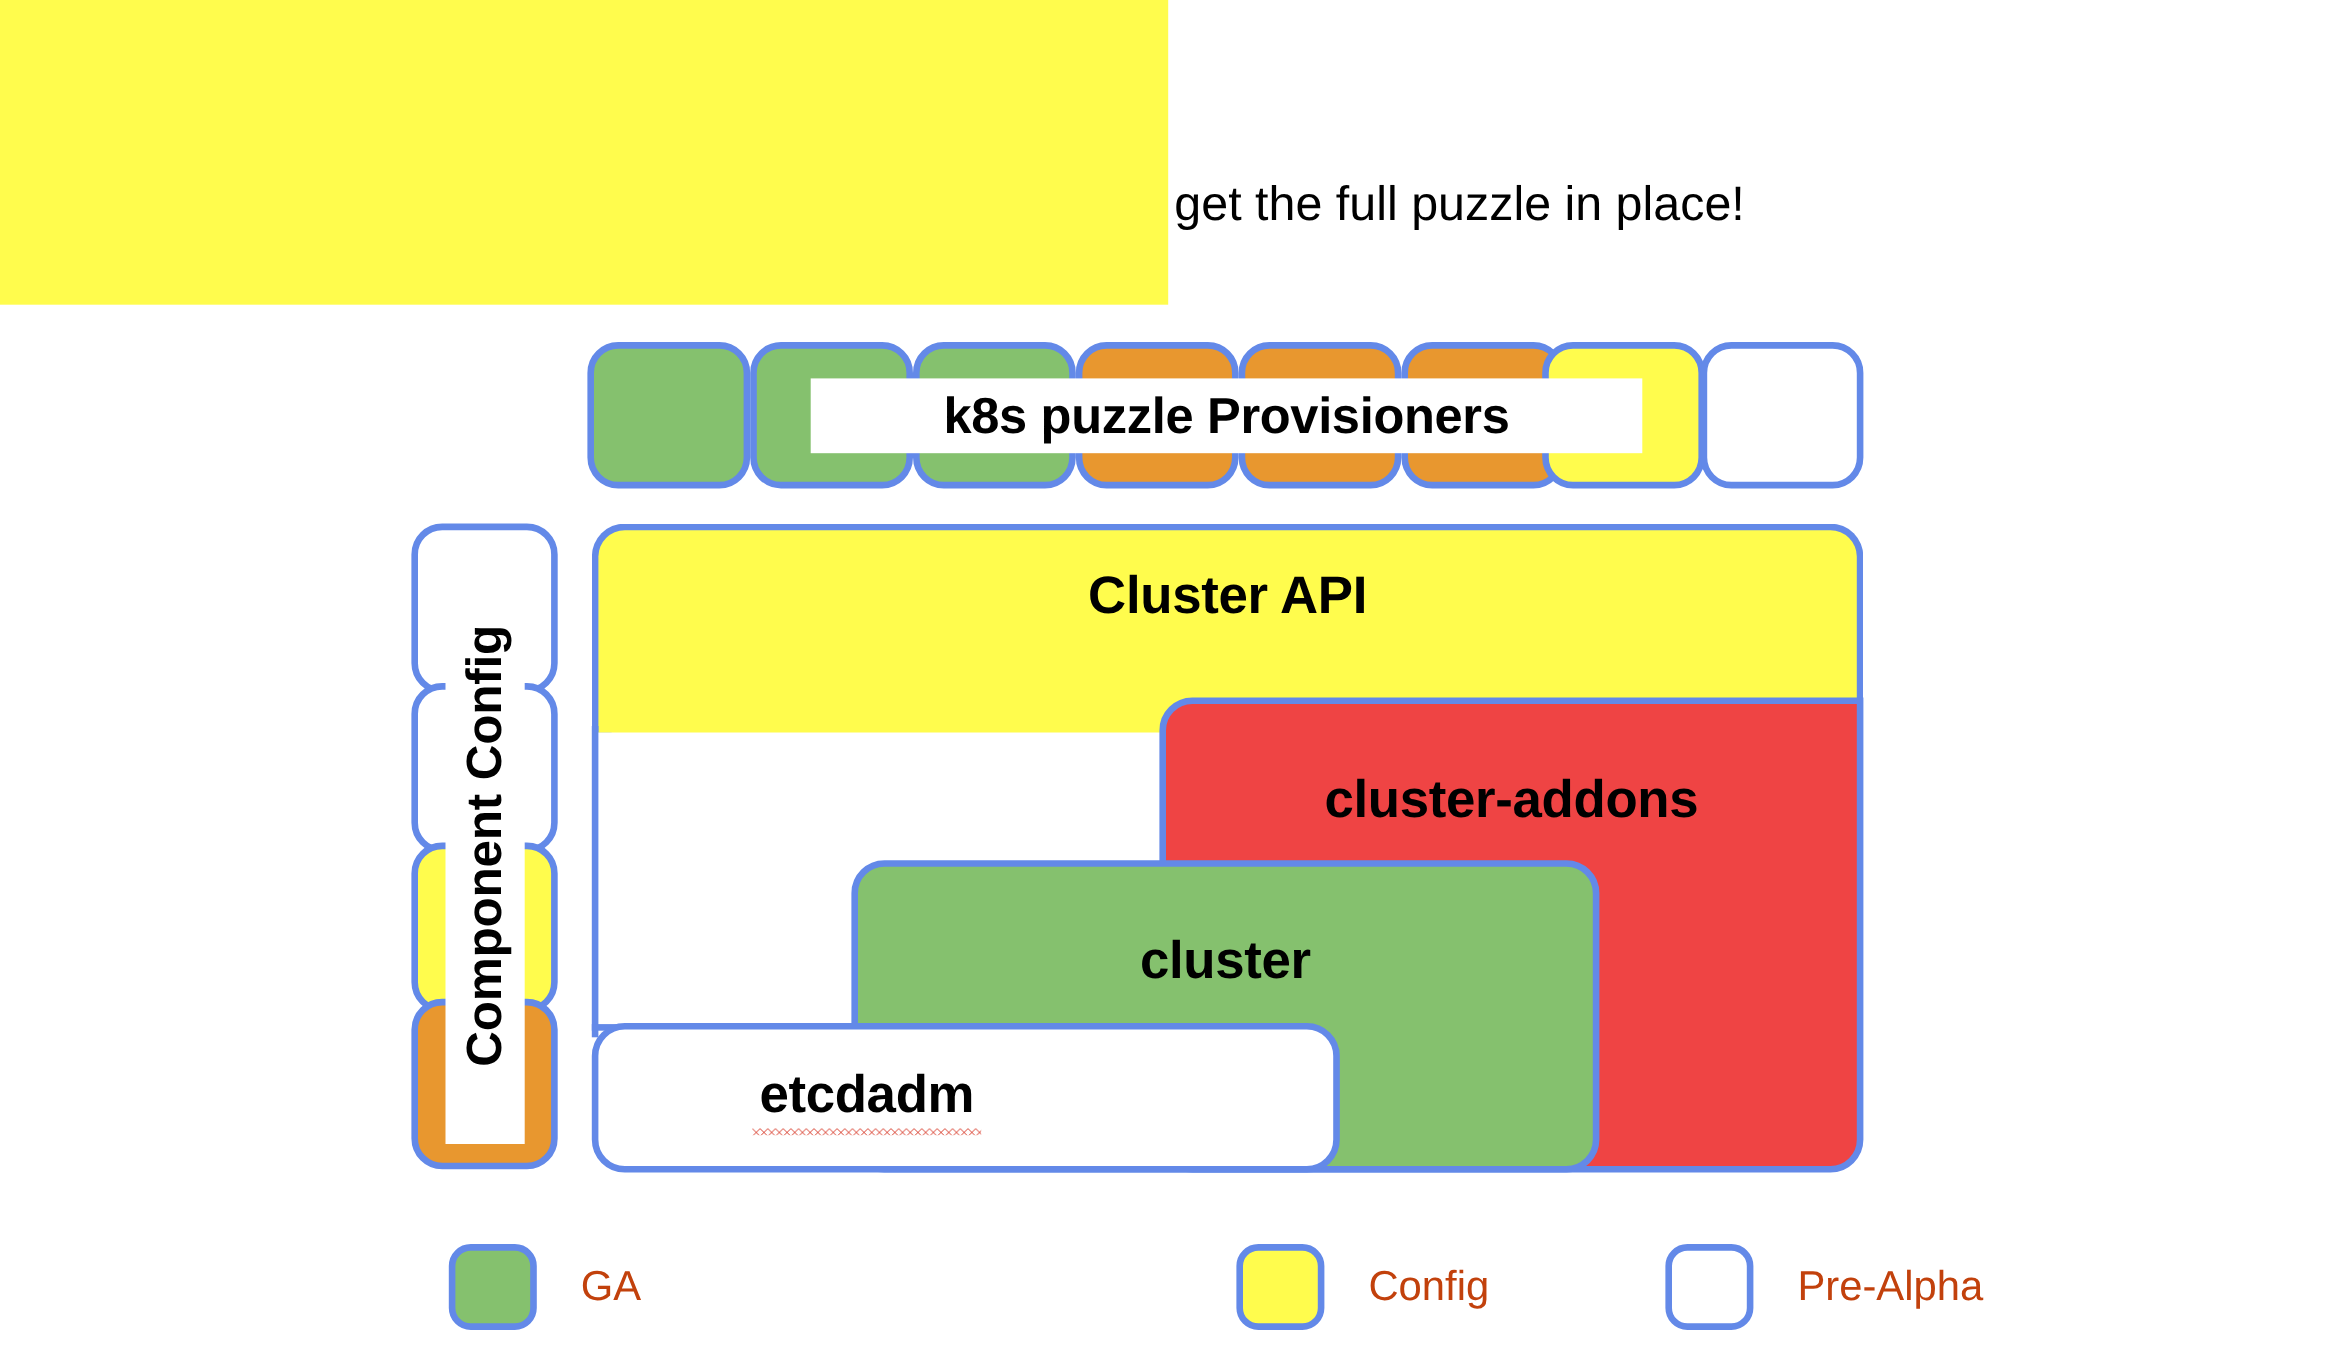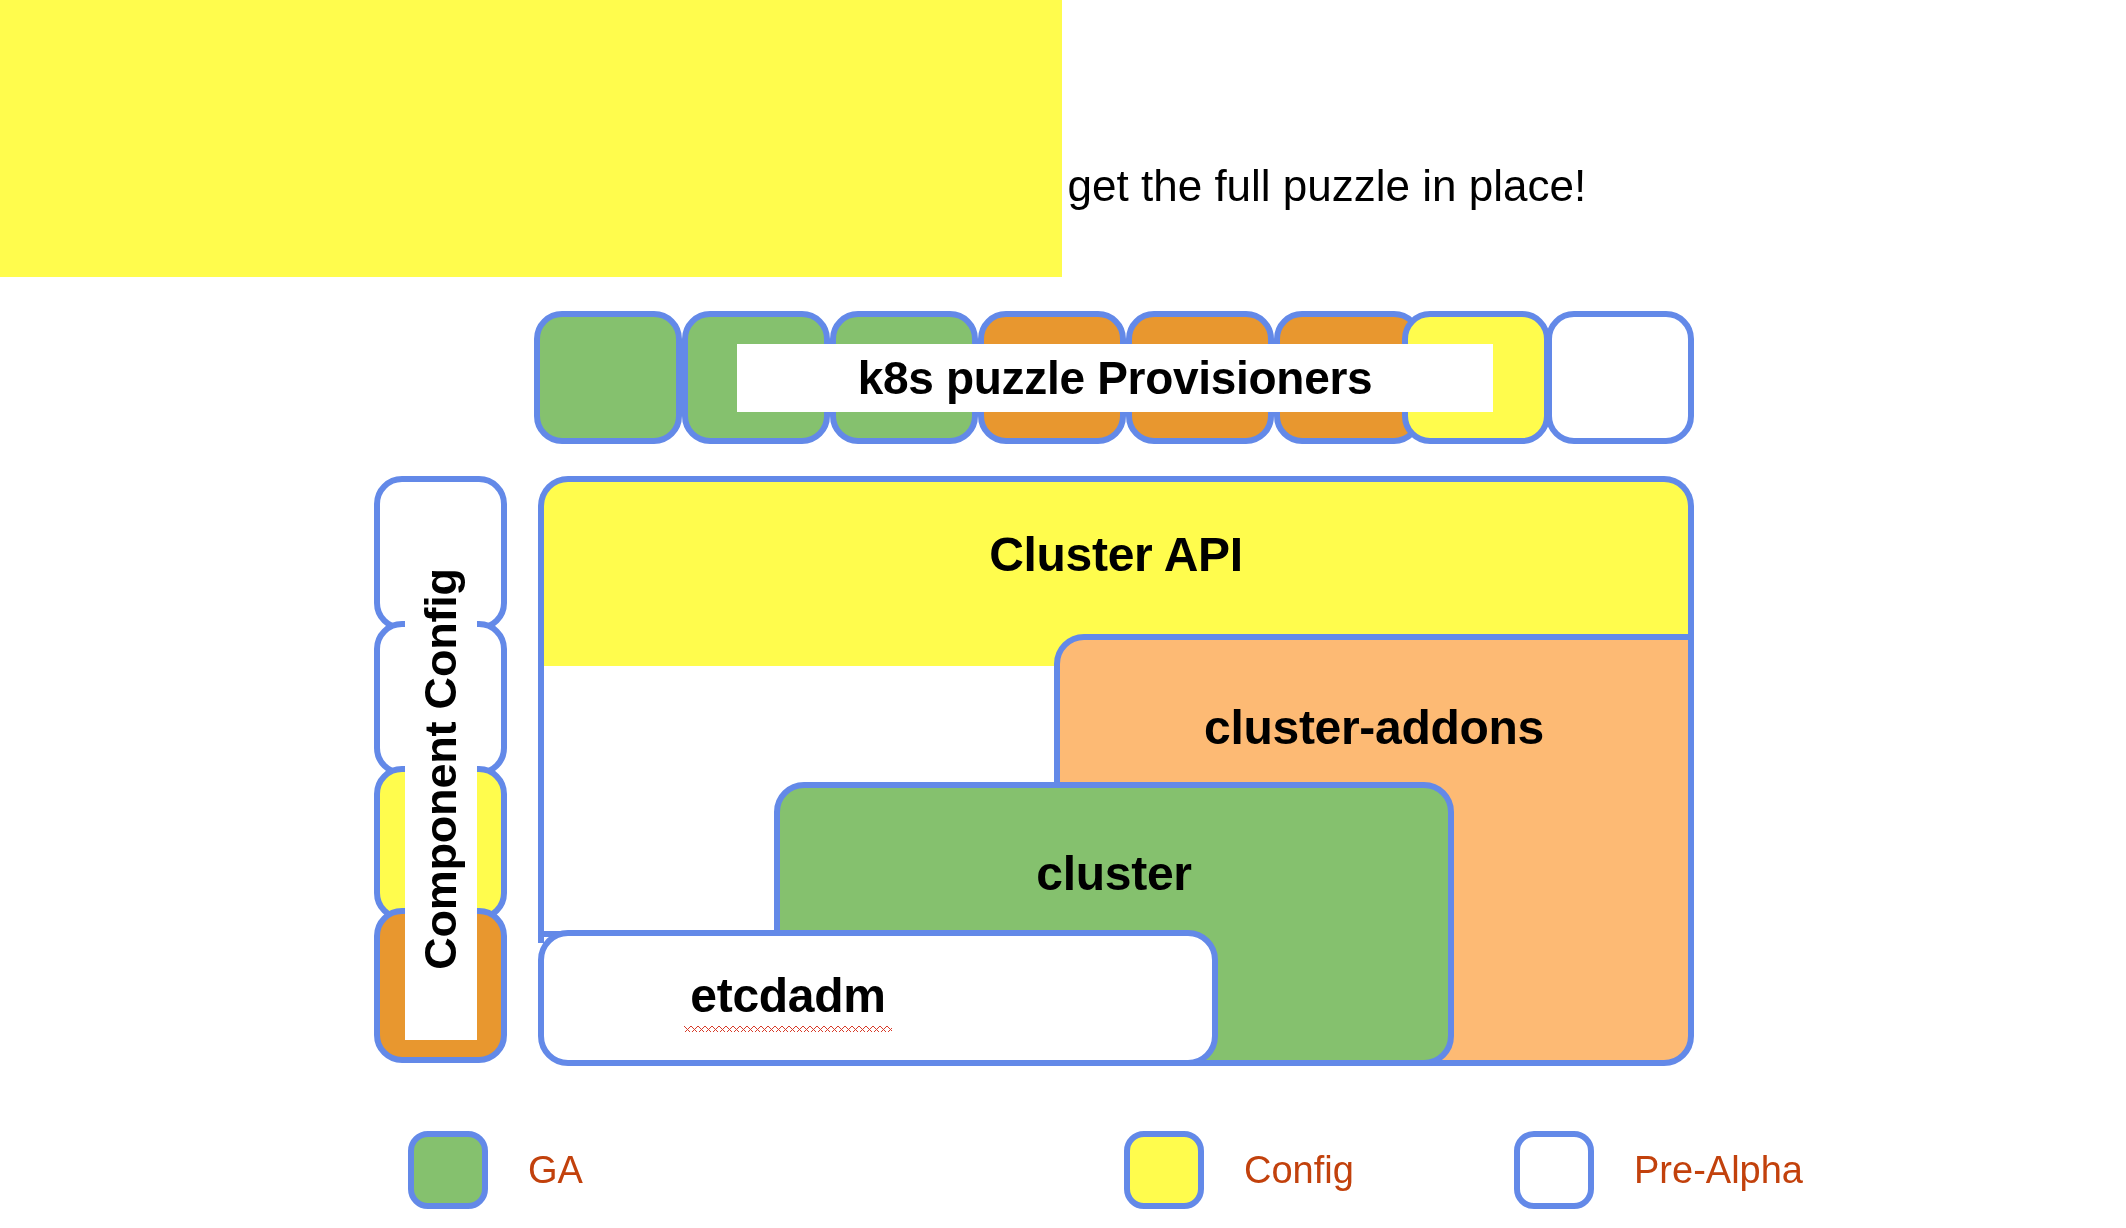--- a/index.html
+++ b/index.html
@@ -158,28 +158,28 @@
     top: 660px;
     width: 1062px;
     height: 277px;
     background: #fffc4d;
     border-right: none;
     border-radius: 0;
     border-top: none;
     border-bottom: none;
     z-index: 1;
   }
-  #box-cluster-api .nlabel { top: 45px; }
+  #box-cluster-api .nlabel { top: 32px; }
 
   #box-cluster-addons {
     left: 1054px;
     top: 634px;
     width: 640px;
     height: 432px;
-    background: #fdba74;
+    background: #ef4444;
     z-index: 2;
     border-radius: 30px 0 30px 30px;
   }
   #box-cluster-addons .nlabel { top: 60px; }
 
   #box-kubeadm {
     left: 774px;
     top: 782px;
     width: 680px;
     height: 284px;

